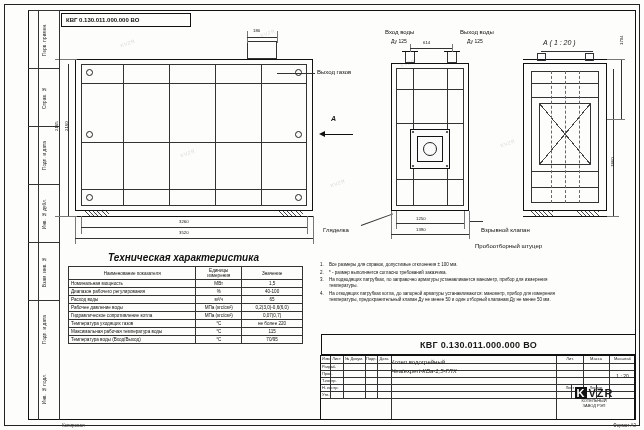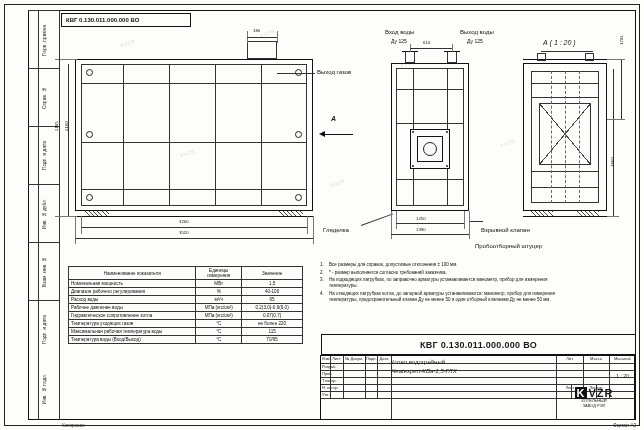--- a/index.html
+++ b/index.html
@@ -396,20 +396,21 @@
 
     <div class="dimvert" style="left:560px;top:48px;height:60px;"></div>
     <div class="label tiny" style="left:558px;top:34px;transform:rotate(-90deg);transform-origin:left top;">1704</div>
     <div class="dimvert" style="left:552px;top:58px;height:147px;"></div>
     <div class="label tiny" style="left:549px;top:156px;transform:rotate(-90deg);transform-origin:left top;">1860</div>
     <div class="exth" style="left:546px;top:48px;width:18px;"></div>
     <div class="exth" style="left:546px;top:108px;width:18px;"></div>
     <div class="exth" style="left:546px;top:205px;width:12px;"></div>
   </div>
 
+  <div class="tc-title">Техническая характеристика</div>
 
   <table class="tc">
     <thead>
       <tr>
         <th>Наименование показателя</th>
         <th>Единицы измерения</th>
         <th>Значение</th>
       </tr>
     </thead>
     <tbody>

